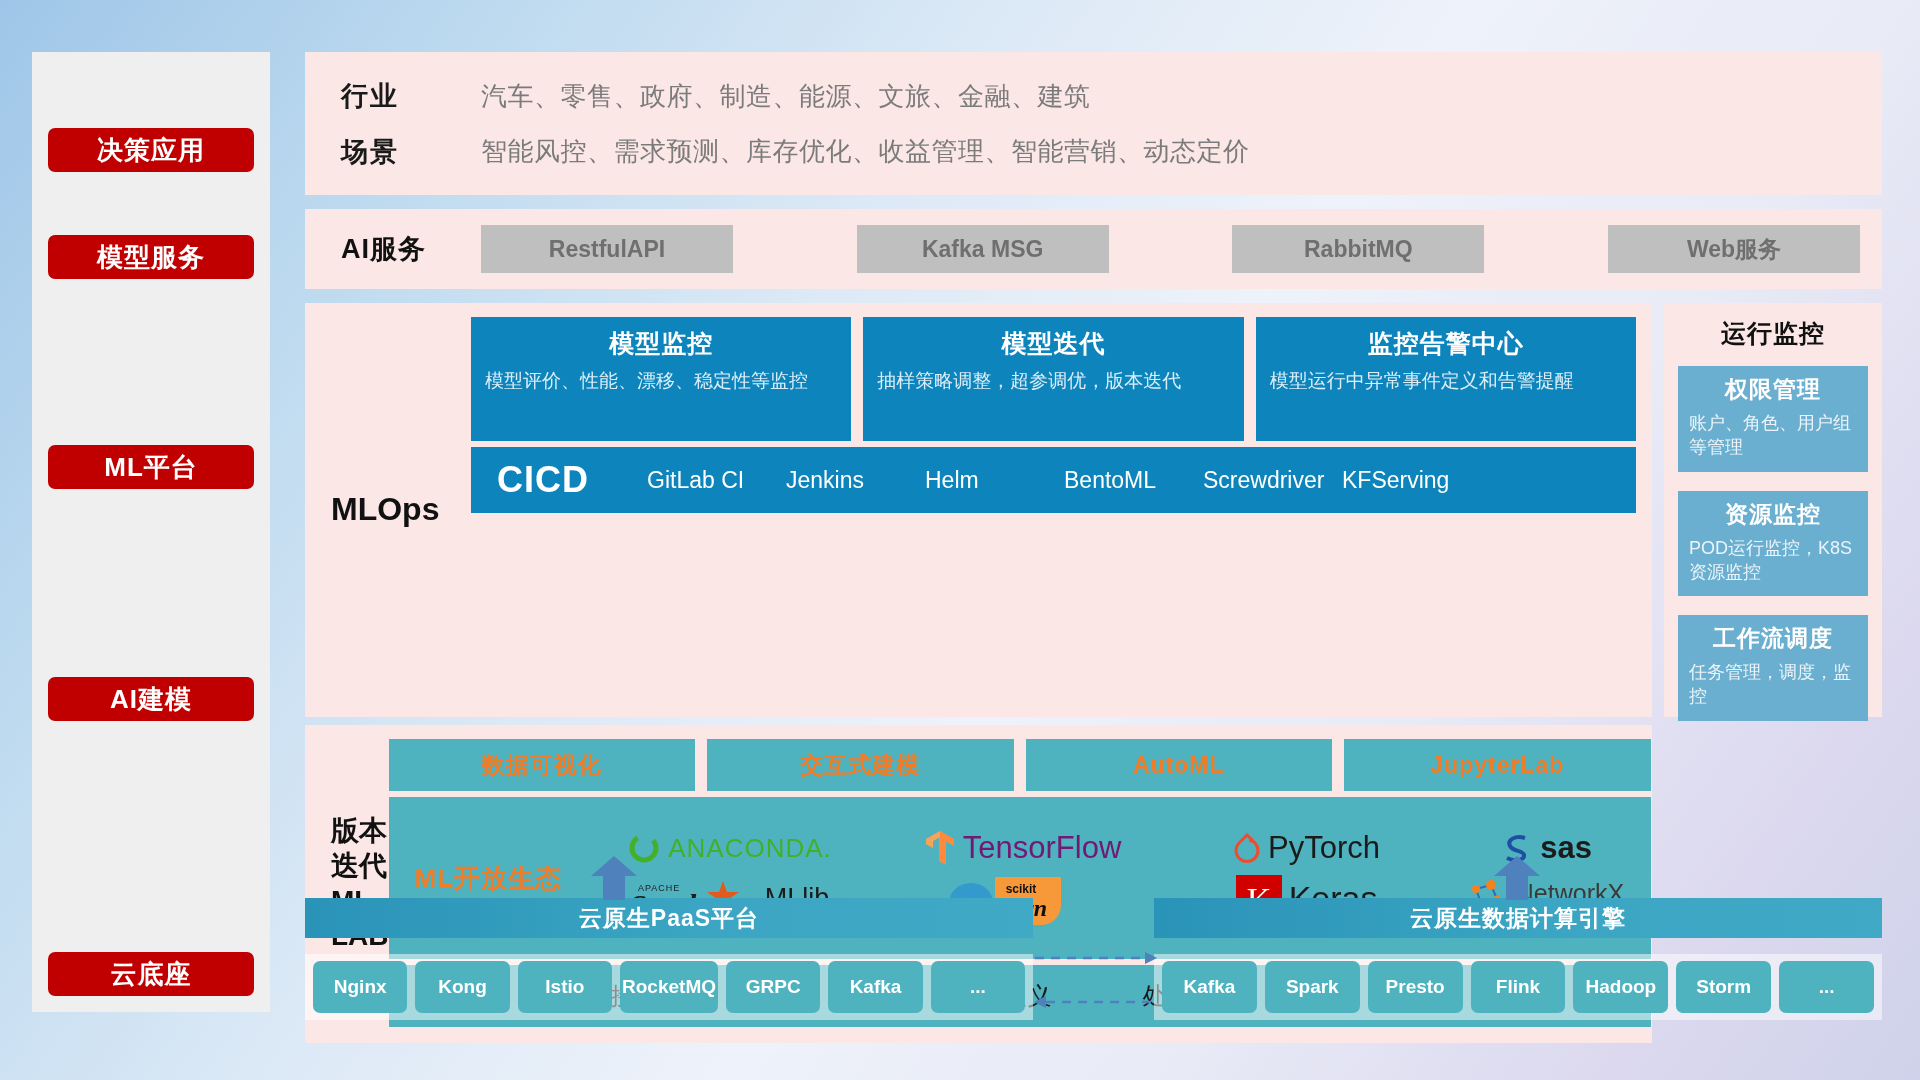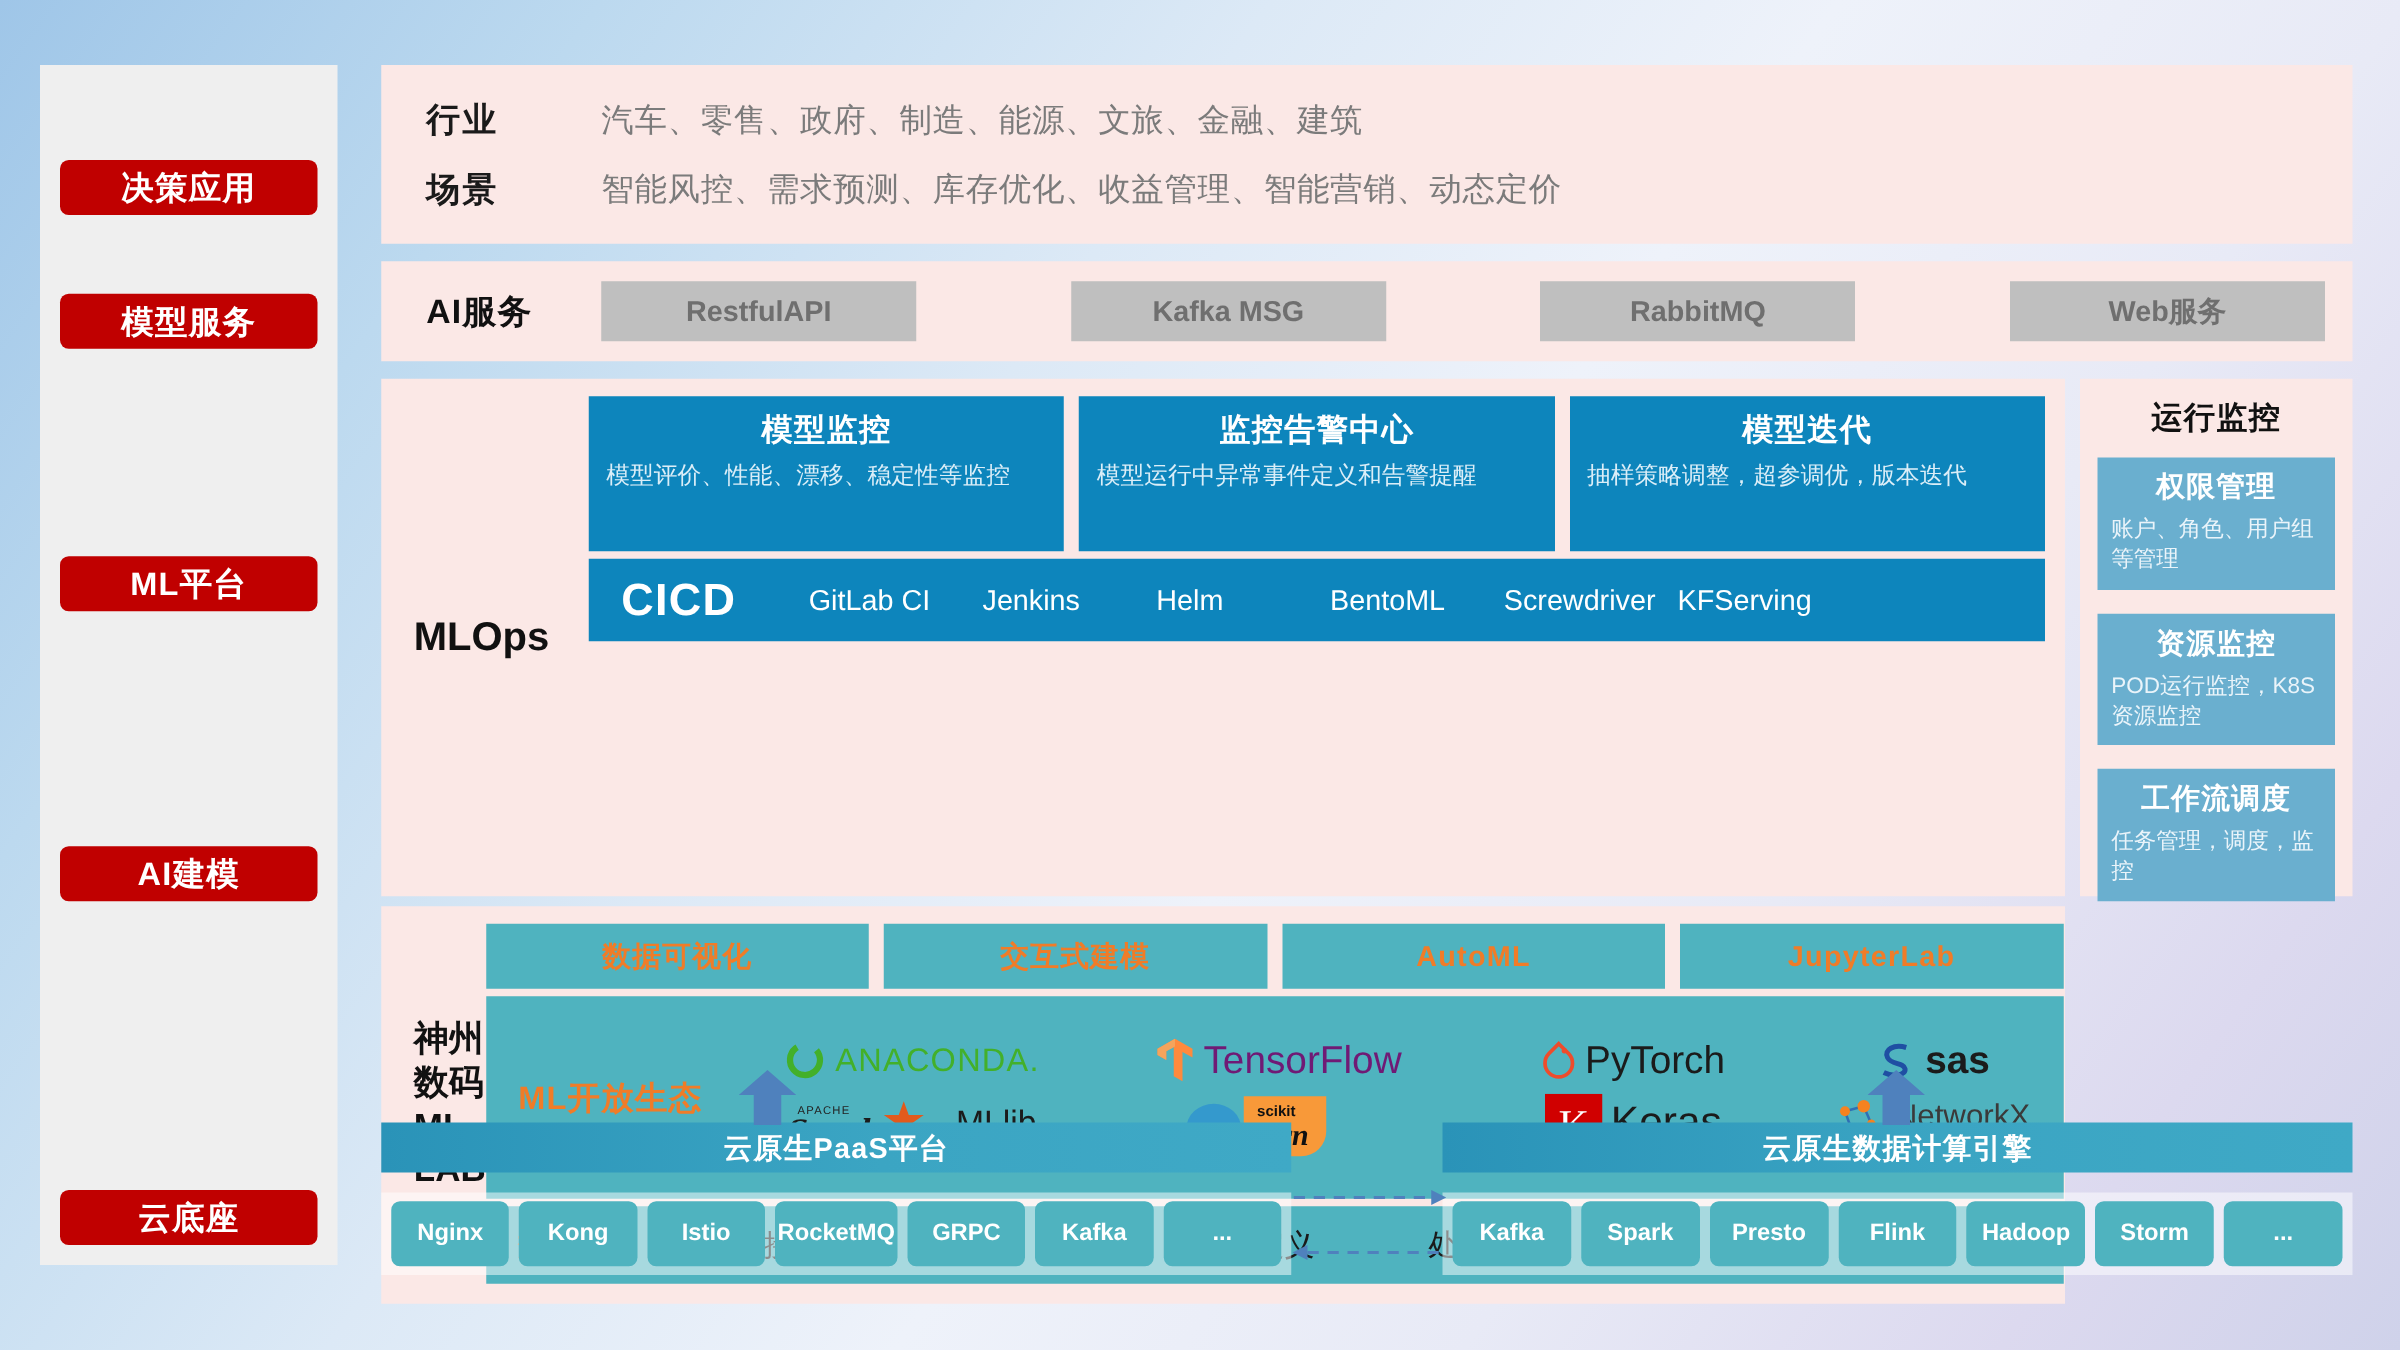--- a/index.html
+++ b/index.html
@@ -333,26 +333,26 @@
 
     <div class="mlops-block">
       <div class="mlops-label">MLOps</div>
       <div class="mlops-right">
         <div class="mlops-cards">
           <div class="mlops-card">
             <div class="mlops-card-title">模型监控</div>
             <div class="mlops-card-desc">模型评价、性能、漂移、稳定性等监控</div>
           </div>
           <div class="mlops-card">
+            <div class="mlops-card-title">模型迭代</div>
+            <div class="mlops-card-desc">抽样策略调整，超参调优，版本迭代</div>
+          </div>
+          <div class="mlops-card">
             <div class="mlops-card-title">监控告警中心</div>
             <div class="mlops-card-desc">模型运行中异常事件定义和告警提醒</div>
-          </div>
-          <div class="mlops-card">
-            <div class="mlops-card-title">模型迭代</div>
-            <div class="mlops-card-desc">抽样策略调整，超参调优，版本迭代</div>
           </div>
         </div>
         <div class="cicd-bar">
           <div class="cicd-title">CICD</div>
           <div class="cicd-items">
             <div class="cicd-item">GitLab CI</div>
             <div class="cicd-item">Jenkins</div>
             <div class="cicd-item">Helm</div>
             <div class="cicd-item">BentoML</div>
             <div class="cicd-item">Screwdriver</div>
@@ -376,21 +376,21 @@
         <div class="monitor-card-title">工作流调度</div>
         <div class="monitor-card-desc">任务管理，调度，监控</div>
       </div>
     </div>
   </div>
 
   <div class="gap" style="height:8px"></div>
 
   <div class="mllab-block">
     <div class="mllab-label">
-      <div>神州数码</div>
+      <div>版本迭代</div>
       <div>ML LAB</div>
     </div>
     <div class="mllab-right">
       <div class="mllab-tabs">
         <div class="mllab-tab">数据可视化</div>
         <div class="mllab-tab">交互式建模</div>
         <div class="mllab-tab">AutoML</div>
         <div class="mllab-tab">JupyterLab</div>
       </div>
 

